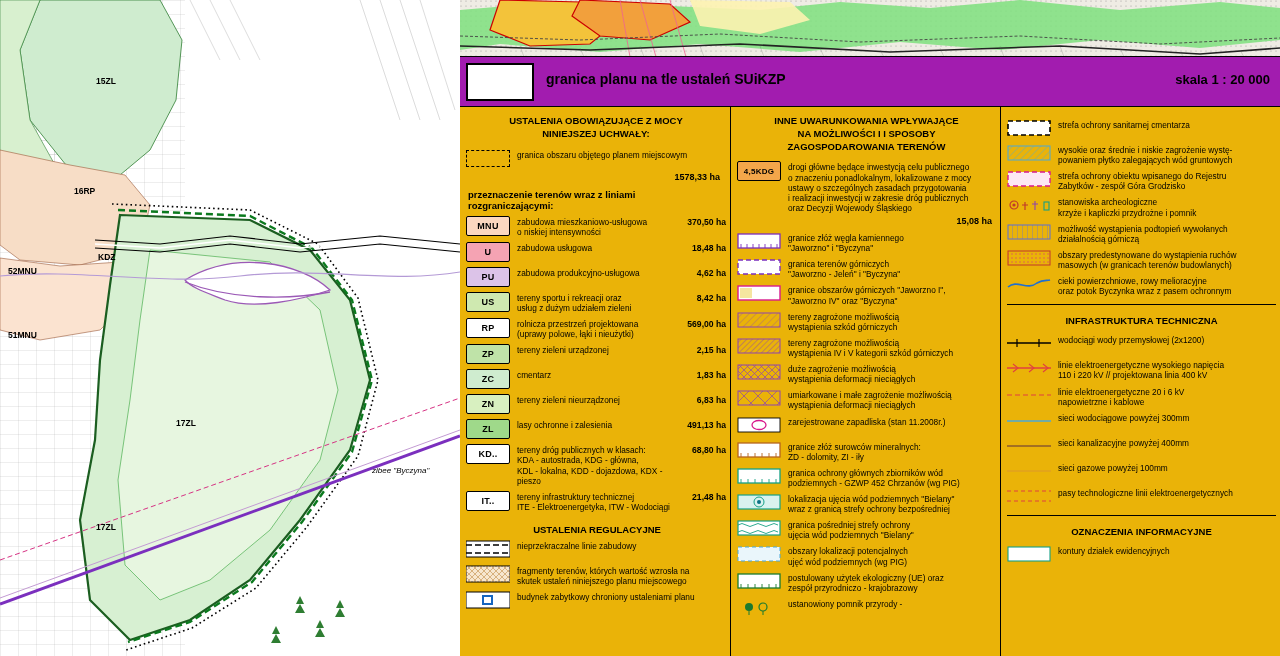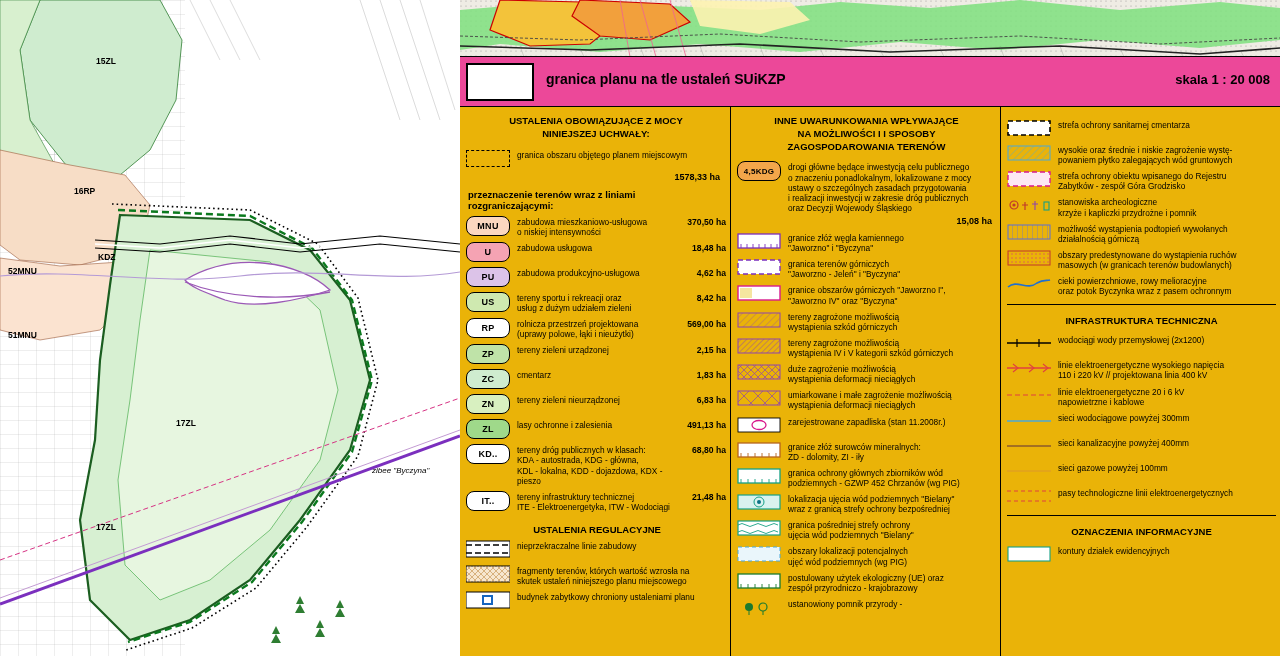--- a/index.html
+++ b/index.html
@@ -29,21 +29,21 @@
   }
 
   
   #inset-map {
     position:absolute; left:460px; top:0; width:820px; height:57px;
     background:#f2f0ea; overflow:hidden; border-bottom:1px solid #000;
   }
   
   #top-bar {
     position:absolute; left:460px; top:57px; width:820px; height:50px;
-    background:#ec4899; border-bottom:1.5px solid #000;
+    background:#a21caf; border-bottom:1.5px solid #000;
   }
   #top-bar .swatch-box {
     position:absolute; left:6px; top:6px; width:68px; height:38px;
     border:2px solid #000; background:#fff;
   }
   #top-bar .bar-title {
     position:absolute; left:86px; top:14px;
     font-size:14px; font-weight:bold;
   }
   #top-bar .bar-scale {
@@ -86,21 +86,21 @@
   .txt {
     flex:1 1 auto; font-size:8.3px; line-height:1.22; padding-top:1px;
   }
   .ha {
     flex:0 0 auto; font-size:8.6px; font-weight:bold; text-align:right;
     width:52px; padding-top:1px; white-space:nowrap;
   }
 
   
   .codebox {
-    width:44px; height:20px; border:1.2px solid #000; border-radius:8px;
+    width:44px; height:20px; border:1.2px solid #000; border-radius:2px;
     display:flex; align-items:center; justify-content:center;
     font-size:9px; font-weight:bold; letter-spacing:0.3px;
   }
   .codebox.kdg {
     background:#f3a64a; border:1px solid #000; font-size:8px;
   }
 
   
   .sw {
     position:absolute; left:0; top:1px; width:44px; height:17px;
@@ -167,21 +167,21 @@
     </g>
 
     <g fill="#2e7d32">
       <path d="M300,596 l4,8 h-8 z M300,604 l5,9 h-10 z"></path>
       <path d="M320,620 l4,8 h-8 z M320,628 l5,9 h-10 z"></path>
       <path d="M276,626 l4,8 h-8 z M276,634 l5,9 h-10 z"></path>
       <path d="M340,600 l4,8 h-8 z M340,608 l5,9 h-10 z"></path>
     </g>
   </svg>
 
-  <div class="label-map" style="left:96px; top:56px;">15ZL</div>
+  <div class="label-map" style="left:96px; top:76px;">15ZL</div>
   <div class="label-map" style="left:74px; top:186px;">16RP</div>
   <div class="label-map" style="left:8px; top:266px;">52MNU</div>
   <div class="label-map" style="left:98px; top:252px;">KDZ</div>
   <div class="label-map" style="left:8px; top:330px;">51MNU</div>
   <div class="label-map" style="left:176px; top:418px;">17ZL</div>
   <div class="label-map" style="left:96px; top:522px;">17ZL</div>
   <div class="label-italic" style="left:372px; top:466px;">zibee "Byczyna"</div>
 </div>
 
 <div id="inset-map">
@@ -208,21 +208,21 @@
     </g>
     <g stroke="#666" stroke-width="0.4" fill="none" opacity="0.6">
       <path d="M60,46 L64,57 M120,48 L124,57 M180,46 L184,57 M240,46 L244,57 M300,46 L304,57 M360,48 L364,57 M420,50 L424,57 M480,48 L484,57 M540,46 L544,57 M600,46 L604,57 M660,48 L664,57 M720,52 L724,57 M780,50 L784,57"></path>
     </g>
   </svg>
 </div>
 
 <div id="top-bar">
   <div class="swatch-box"></div>
   <div class="bar-title">granica planu na tle ustaleń SUiKZP</div>
-  <div class="bar-scale">skala 1 : 20 008</div>
+  <div class="bar-scale">skala 1 : 20 000</div>
 </div>
 
 <div id="legend">
 
   <div class="col" id="col1">
     <div class="col-head" style="white-space:pre-line">USTALENIA OBOWIĄZUJĄCE Z MOCY
 NINIEJSZEJ UCHWAŁY:</div>
 
     <div class="row">
       <div class="sym">

